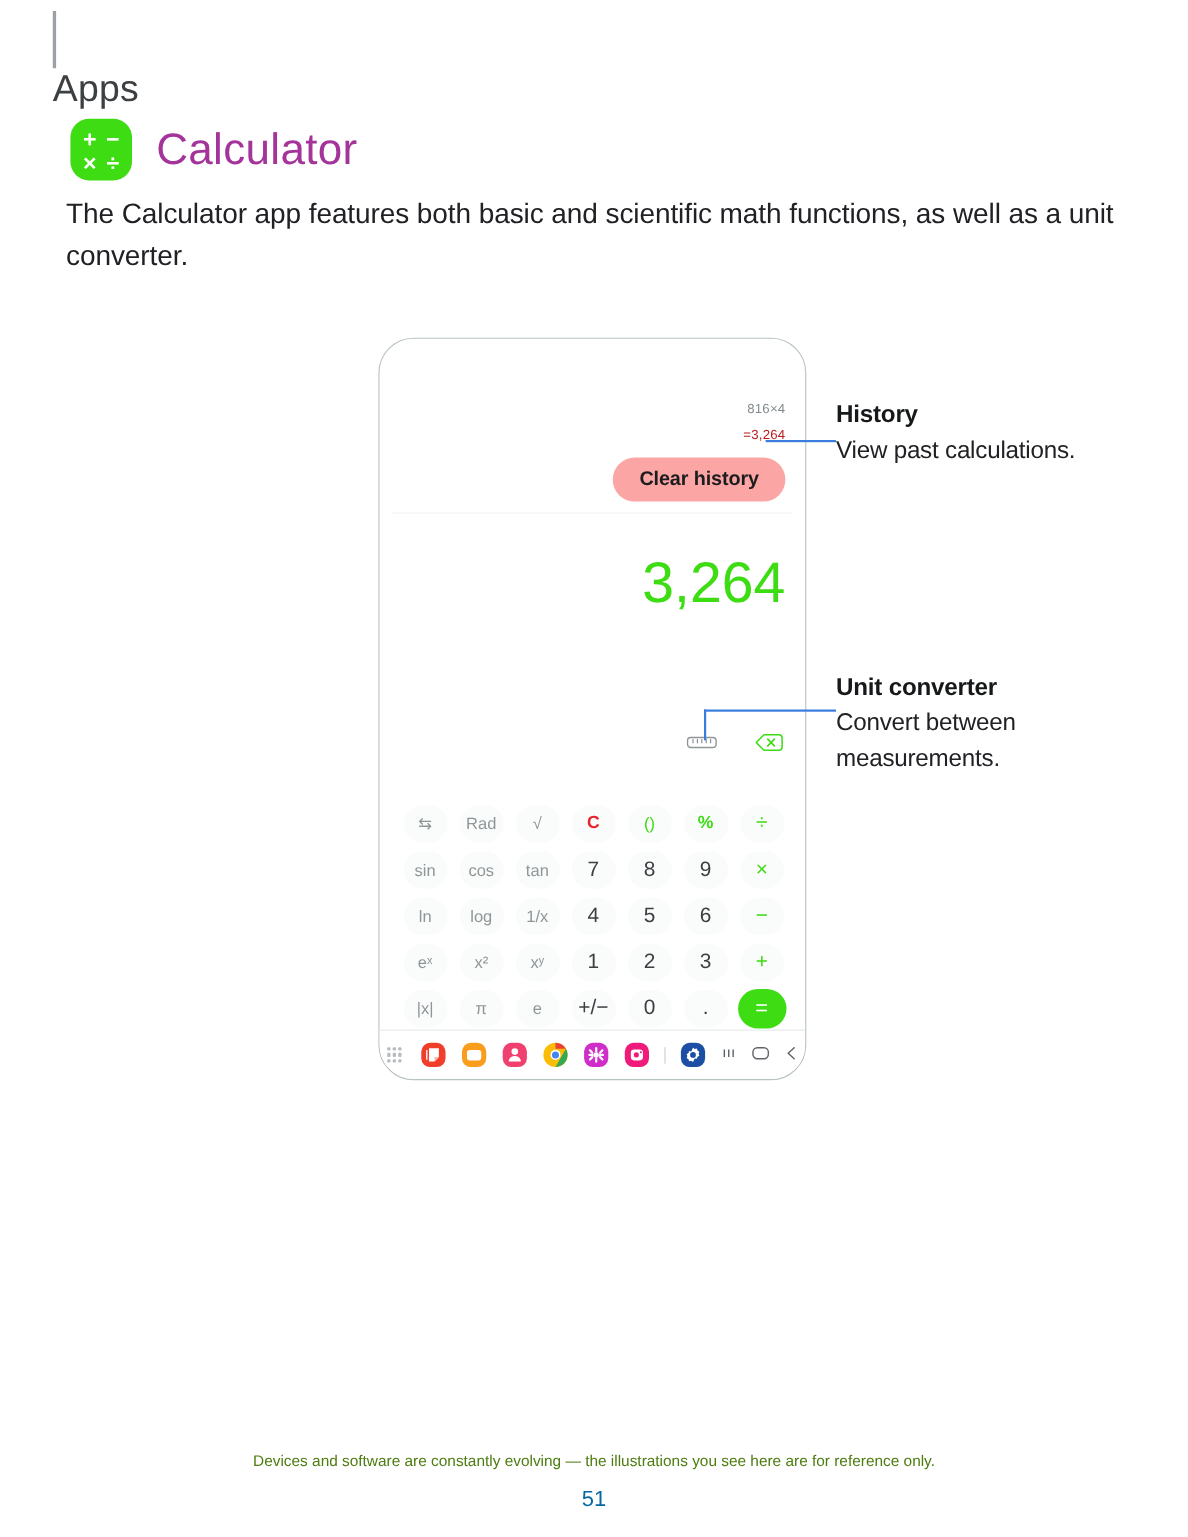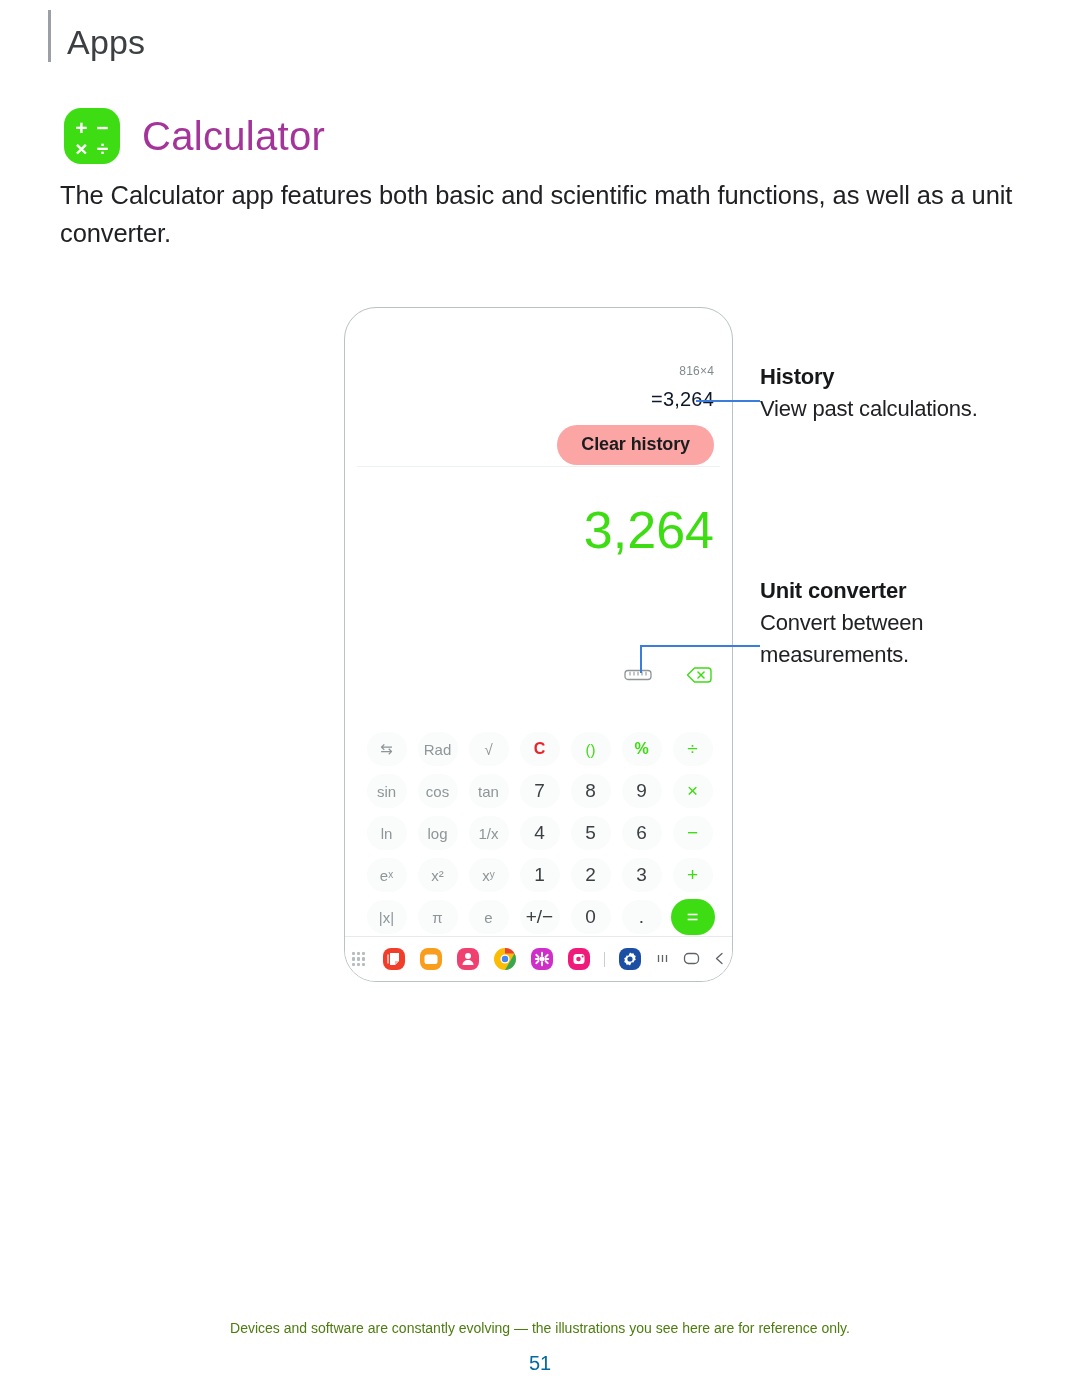--- a/index.html
+++ b/index.html
@@ -14,21 +14,22 @@
     position: relative;
     overflow: hidden;
   }
 
   
   .page-header {
     position: absolute;
     left: 48px;
     top: 10px;
     display: flex;
-    align-items: flex-end;
+    align-items: flex-start;
+    flex-direction: column;
   }
   .header-rule {
     width: 3px;
     height: 52px;
     background: #9aa0a6;
     margin-right: 16px;
   }
   .header-title {
     font-size: 34px;
     color: #3c4043;
@@ -107,22 +108,22 @@
     right: 18px;
     top: 56px;
     text-align: right;
   }
   .history-expr {
     font-size: 12px;
     color: #808a8d;
     letter-spacing: 0.2px;
   }
   .history-result {
-    font-size: 20px;
-    color: #0f172a;
+    font-size: 12px;
+    color: #b91c1c;
     margin-top: 10px;
     letter-spacing: 0.2px;
   }
   .clear-history-btn {
     margin-top: 14px;
     display: inline-block;
     background: #fca5a5;
     color: #1b1c1e;
     font-size: 18px;
     font-weight: 700;
@@ -242,21 +243,21 @@
     letter-spacing: -0.2px;
     margin-bottom: 3px;
   }
   .callout .co-body {
     font-size: 22px;
     line-height: 32px;
     letter-spacing: -0.2px;
     color: #202124;
   }
   .co-history { left: 760px; top: 364px; width: 290px; }
-  .co-unit    { left: 760px; top: 578px; width: 290px; }
+  .co-unit    { left: 760px; top: 612px; width: 290px; }
 
   .leader {
     position: absolute;
     background: #3b7ddd;
   }
   .leader-h { height: 2px; }
   .leader-v { width: 2px; }
 
   
   .footnote {

